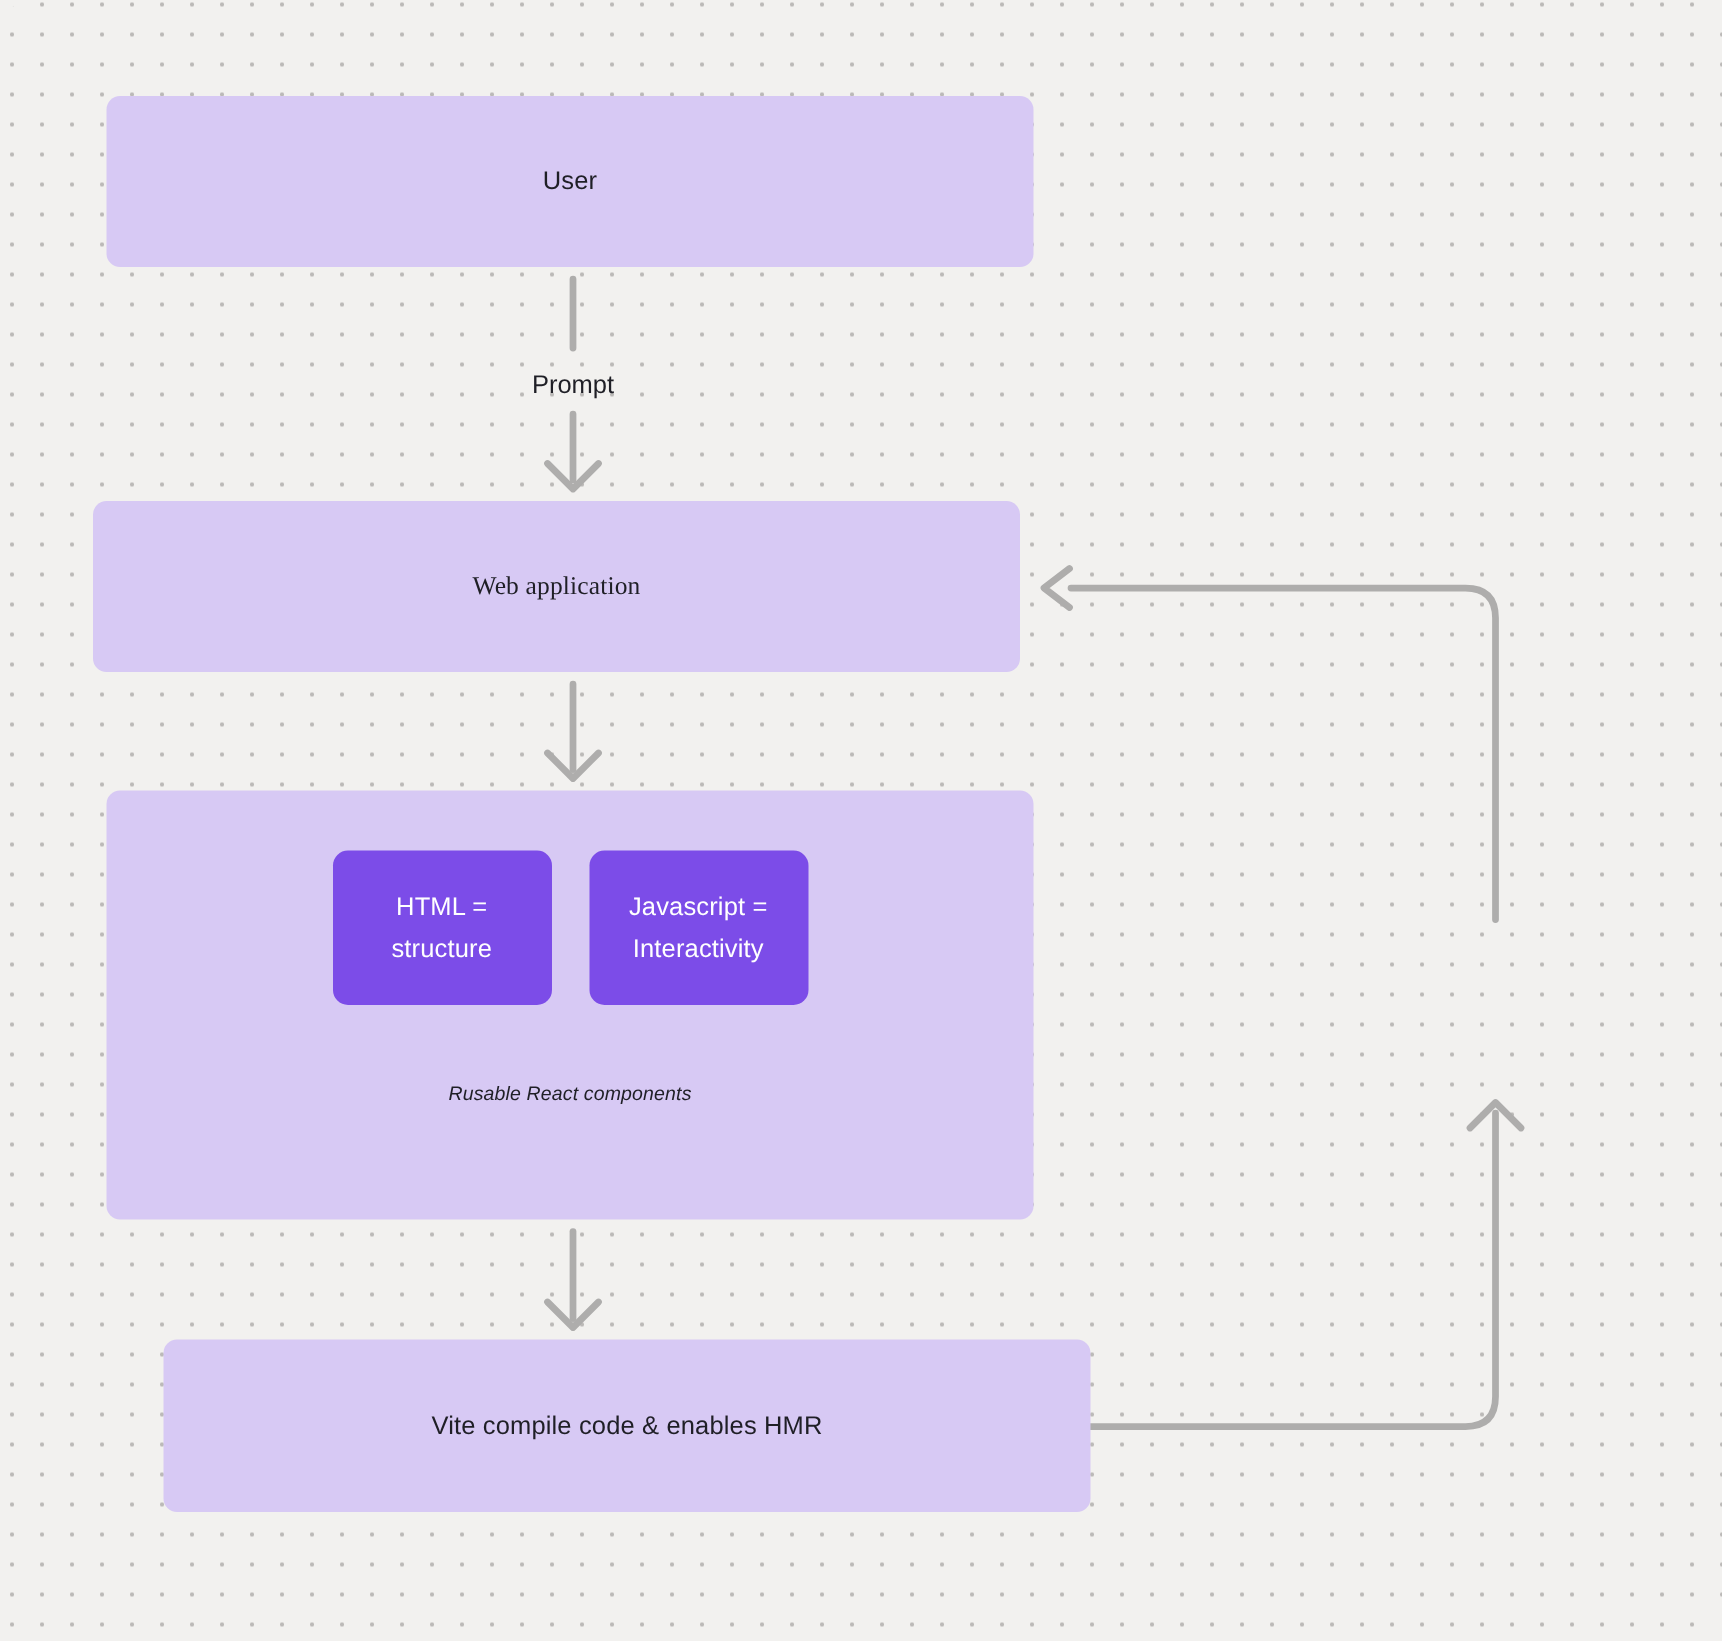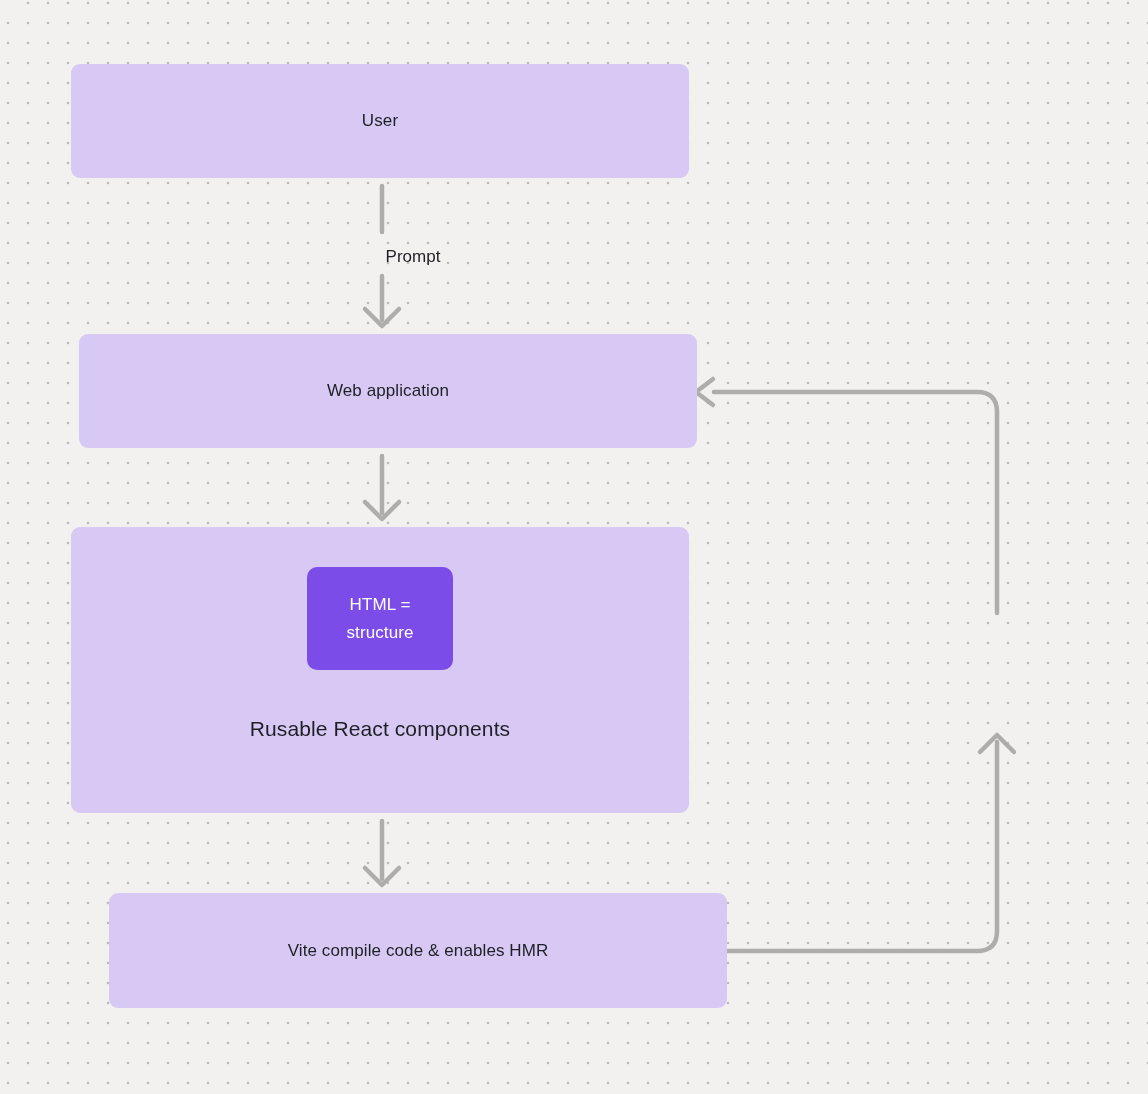--- a/index.html
+++ b/index.html
@@ -45,21 +45,21 @@
     background: var(--node-fill);
     border-radius: 9px;
     display: flex;
     align-items: center;
     justify-content: center;
     font-size: 17px;
     letter-spacing: 0.1px;
     color: var(--node-text);
   }
   .node-user        { left: 71px;  top: 64px;  width: 618px; height: 114px; }
-  .node-web         { left: 79px;  top: 334px; width: 618px; height: 114px; }
+  .node-web         { left: 62px;  top: 334px; width: 618px; height: 114px; font-family: Liberation Serif, serif; }
   .node-components  { left: 71px;  top: 527px; width: 618px; height: 286px; display: block; }
   .node-vite        { left: 71px;  top: 893px; width: 618px; height: 115px; margin-left: 38px; }
   .node-render-ui   { left: 902px; top: 613px; width: 190px; height: 115px; border-radius: 10px; }
 
   .chip-row {
     position: absolute;
     left: 0; right: 0; top: 40px;
     display: flex;
     justify-content: center;
     gap: 25px;
@@ -77,34 +77,34 @@
     padding: 0 15px;
     font-size: 17px;
     line-height: 28px;
     letter-spacing: 0.1px;
   }
   .components-caption {
     position: absolute;
     left: 0; right: 0;
     top: 189px;
     text-align: center;
-    font-size: 21px;
+    font-size: 13px;
     line-height: 26px;
     color: var(--node-text);
+    font-style: italic;
   }
   .edge-label {
     position: absolute;
     left: 382px;
     top: 245px;
     transform: translateX(-50%);
     font-size: 17px;
     line-height: 24px;
     color: var(--node-text);
     white-space: nowrap;
-    margin-left: 31px;
   }
 </style>
 </head>
 <body>
 
 <div class="canvas">
 
   <svg class="connectors" width="1148" height="1094" viewBox="0 0 1148 1094">
 
     <path d="M382 186 L382 232"></path>
@@ -133,20 +133,23 @@
 
   <div class="node node-web">
     <span>Web application</span>
   </div>
 
   <div class="node node-components">
     <div class="chip-row">
       <div class="chip">
         <span>HTML = structure</span>
       </div>
+      <div class="chip">
+        <span>Javascript = Interactivity</span>
+      </div>
     </div>
     <div class="components-caption">Rusable React components</div>
   </div>
 
   <div class="node node-vite">
     <span>Vite compile code &amp; enables HMR</span>
   </div>
 
 
 </div>

